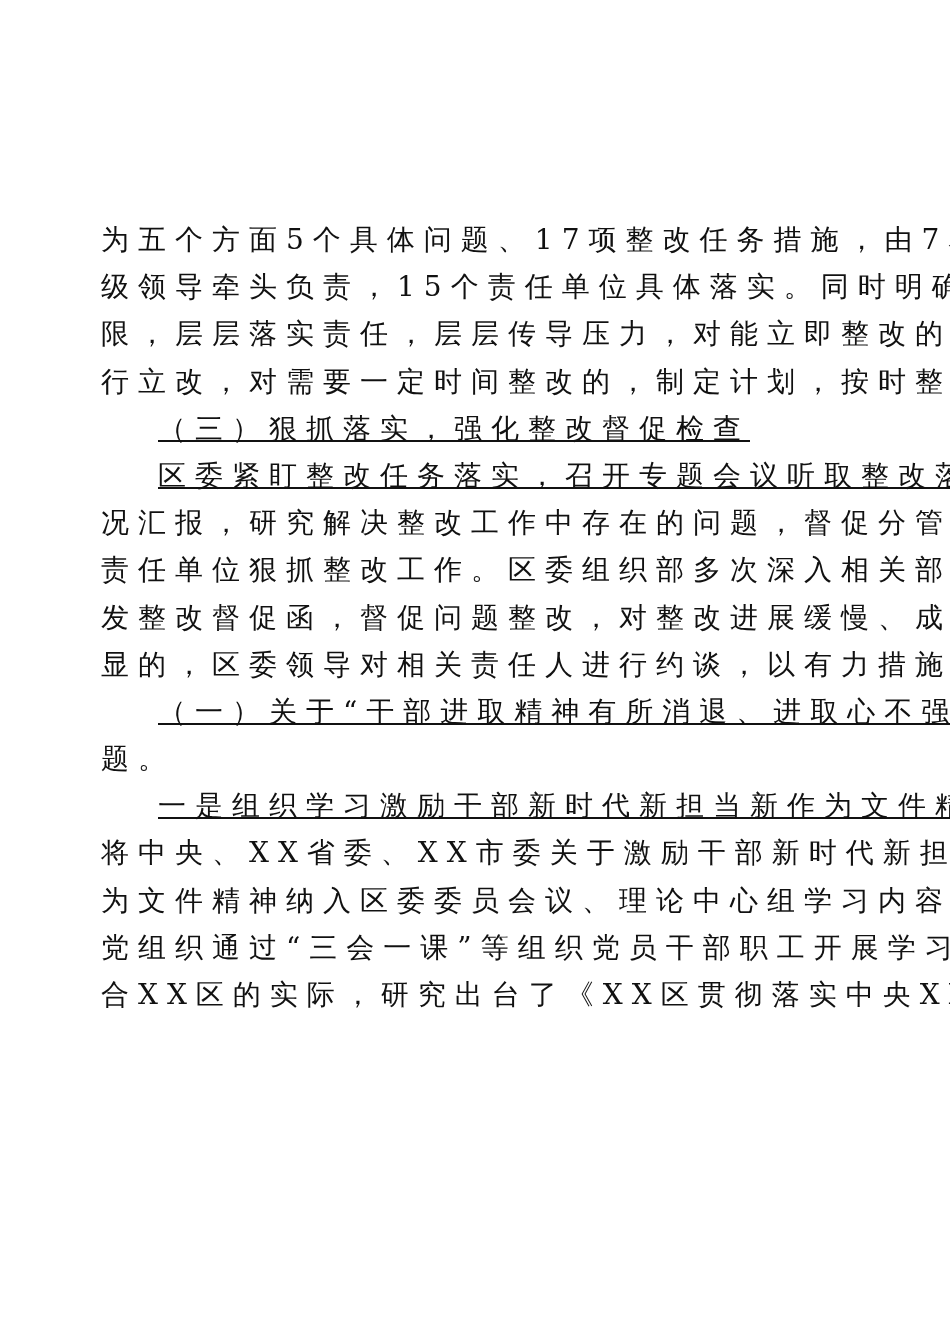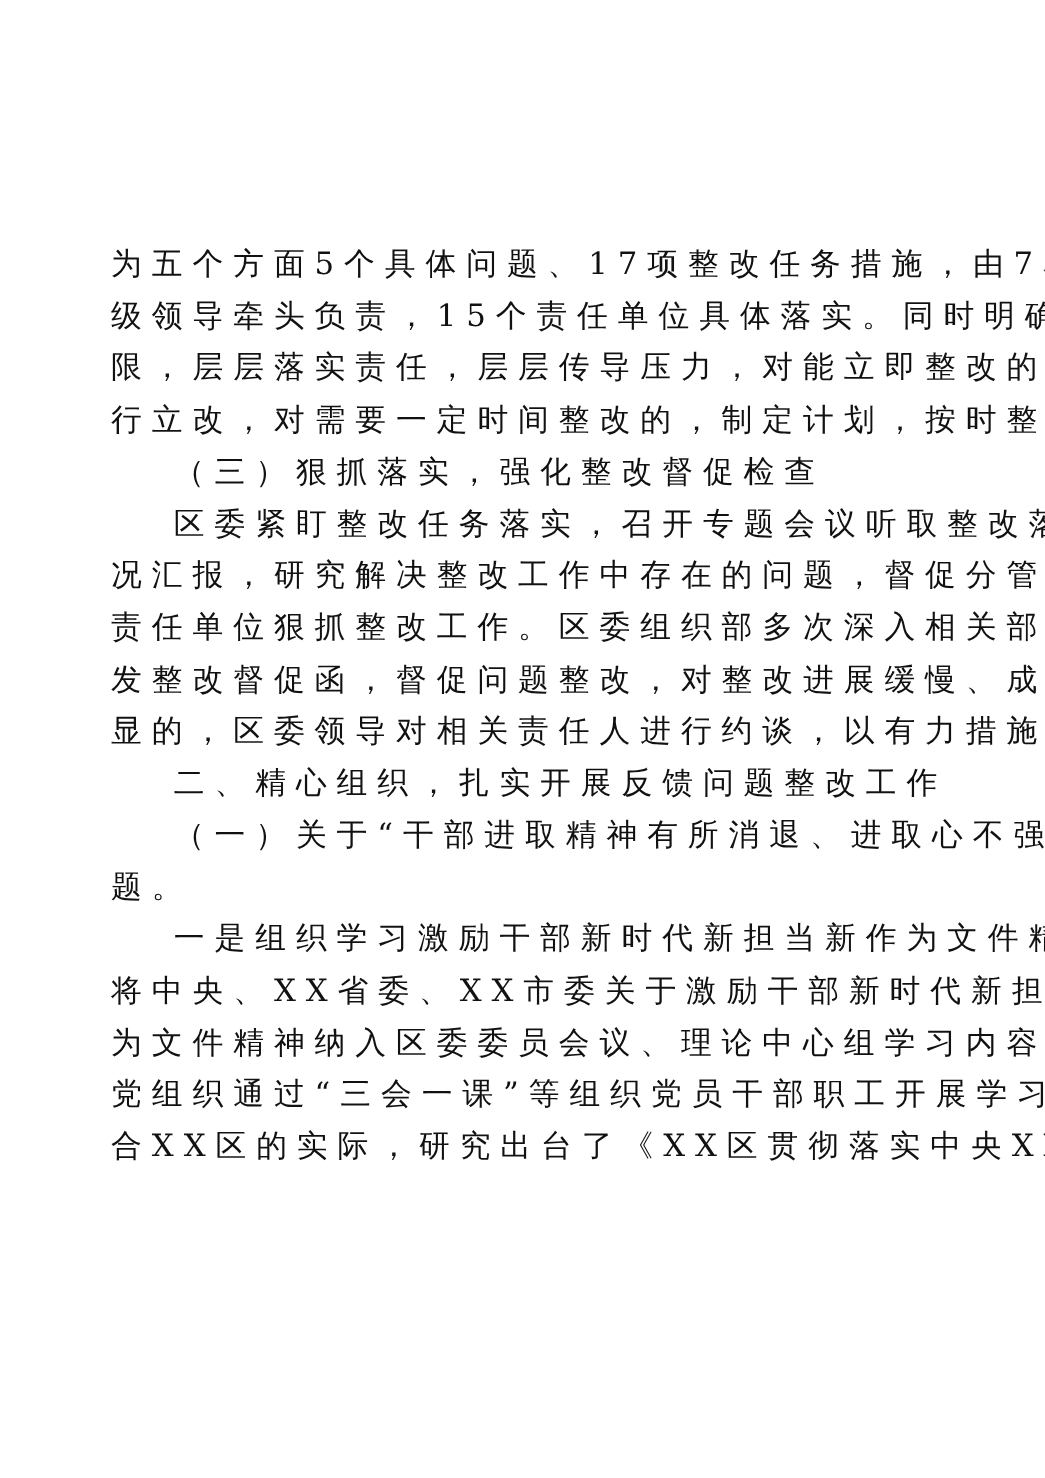--- a/index.html
+++ b/index.html
@@ -29,20 +29,21 @@
       letter-spacing: 9px;
       text-align: justify;
       text-align-last: justify;
       overflow: visible;
     }
     .line.last {
       text-align-last: left;
     }
     .line.indent {
       padding-left: 57px;
+      text-decoration: underline;
     }
     .line.heading {
       text-align-last: left;
     }
   </style>
 </head>
 <body>
 
 <div class="page">
 
@@ -58,23 +59,20 @@
   </div>
 
   <div>
     <div class="line indent">区委紧盯整改任务落实，召开专题会议听取整改落实情</div>
     <div class="line">况汇报，研究解决整改工作中存在的问题，督促分管领导、</div>
     <div class="line">责任单位狠抓整改工作。区委组织部多次深入相关部门，下</div>
     <div class="line">发整改督促函，督促问题整改，对整改进展缓慢、成效不明</div>
     <div class="line">显的，区委领导对相关责任人进行约谈，以有力措施确保整</div>
   </div>
 
-  <div>
-    <div class="line indent heading">二、精心组织，扎实开展反馈问题整改工作</div>
-  </div>
 
   <div>
     <div class="line indent">（一）关于“干部进取精神有所消退、进取心不强”问</div>
     <div class="line last">题。</div>
   </div>
 
   <div>
     <div class="line indent heading">一是组织学习激励干部新时代新担当新作为文件精神。</div>
     <div class="line">将中央、XX省委、XX市委关于激励干部新时代新担当新作</div>
     <div class="line">为文件精神纳入区委委员会议、理论中心组学习内容，各级</div>

